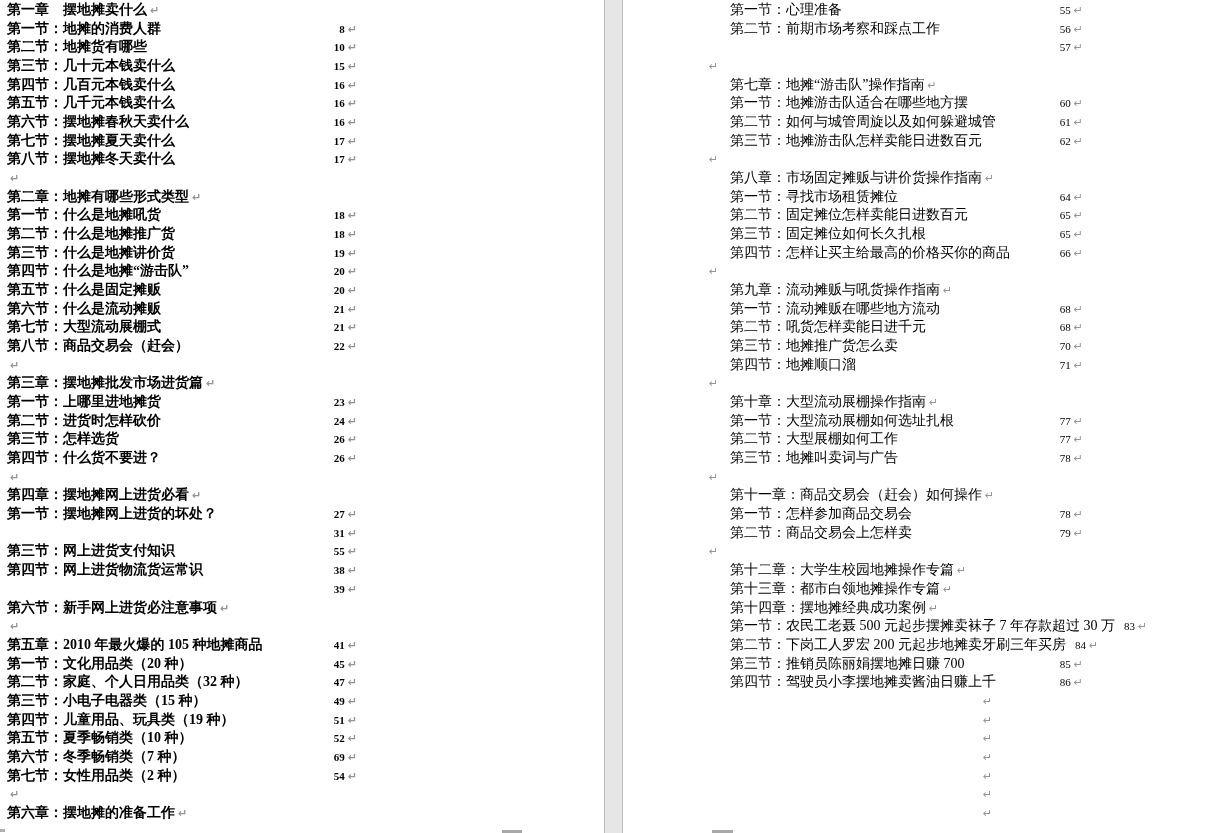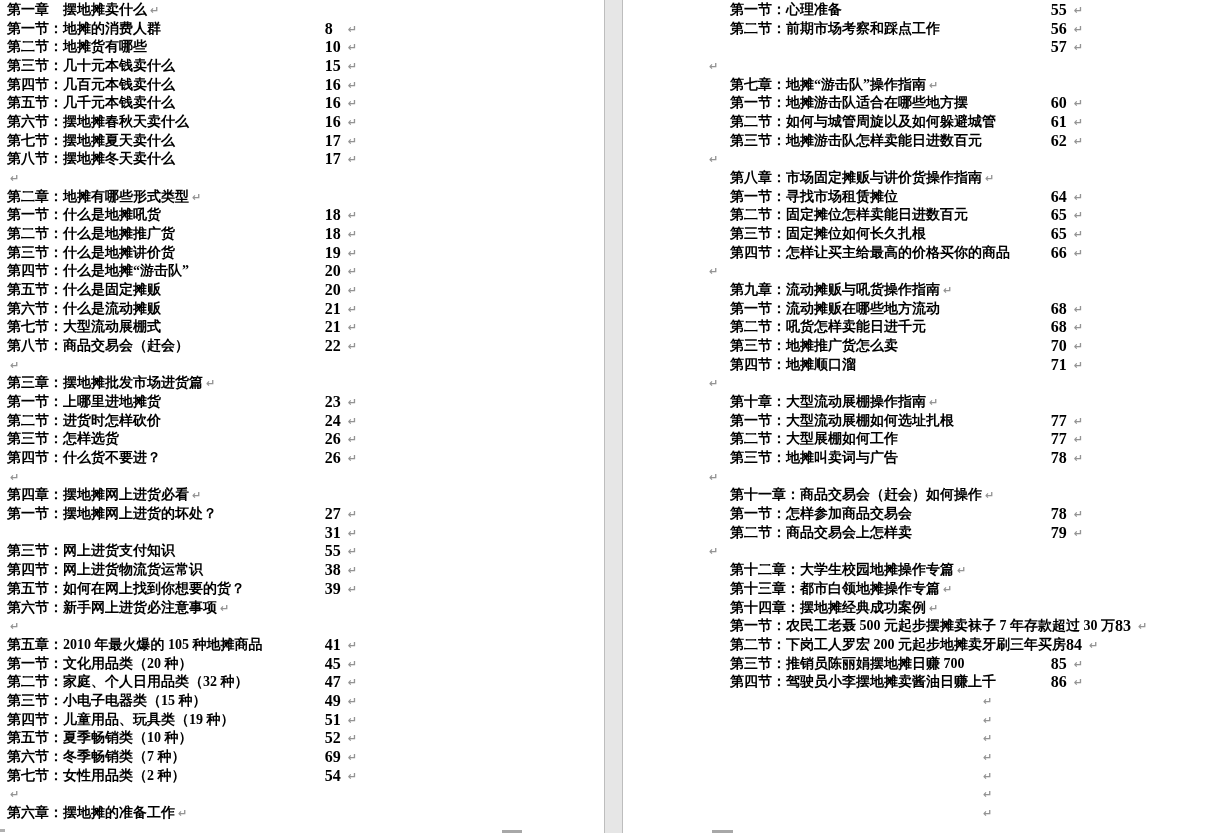--- a/index.html
+++ b/index.html
@@ -7,28 +7,28 @@
     width:1217px;height:833px;overflow:hidden;position:relative;
     background:#e6e6e6;
     font-family:"Liberation Serif","DejaVu Serif",serif;
   }
   .page{position:absolute;top:0;height:833px;background:#ffffff;}
   .page-left{left:0;width:605px;border-right:1px solid #bdbdbd;box-sizing:border-box;}
   .page-gap{position:absolute;top:0;left:605px;width:18px;height:833px;background:#e6e6e6;border-right:1px solid #bdbdbd;box-sizing:border-box;}
   .page-right{left:623px;width:594px;}
   .content{position:absolute;top:1px;}
   #page1{left:7px;width:350px;font-weight:bold;}
-  #page2{left:107px;width:353px;font-weight:bold;}
+  #page2{left:107px;width:353px;}
   .row{
     height:18.68px;display:flex;align-items:center;white-space:nowrap;
     font-size:14px;color:#000000;line-height:18.68px;
   }
   .row .t{flex:0 0 auto;}
   .row .sp{flex:1 1 auto;}
-  .row .n{flex:0 0 auto;text-align:left;min-width:20px;font-size:16px;}
+  .row .n{flex:0 0 auto;text-align:right;min-width:20px;font-size:11px;}
   .row .mark{
     flex:0 0 auto;color:#949494;font-family:"DejaVu Sans",sans-serif;
     font-size:11px;margin-left:3px;transform:translateY(1px);
   }
   #page2 .row.blank{margin-left:-24px;}
   #page2 .row.deep{margin-left:250px;}
   .artifact{position:absolute;background:#a8a8a8;}
   #artifact-left{left:0;top:829px;width:5px;height:3px;background:#b0b0b0;}
   #artifact-mid1{left:502px;top:830px;width:20px;height:3px;}
   #artifact-mid2{left:712px;top:830px;width:21px;height:3px;}
@@ -200,21 +200,20 @@
         <span class="n">55</span>
         <span class="mark">↵</span>
       </div>
       <div class="row">
         <span class="t">第四节：网上进货物流货运常识</span>
         <span class="sp"></span>
         <span class="n">38</span>
         <span class="mark">↵</span>
       </div>
       <div class="row">
-        <span class="t">第五节：如何在网上找到你想要的货？</span>
         <span class="sp"></span>
         <span class="n">39</span>
         <span class="mark">↵</span>
       </div>
       <div class="row nonum">
         <span class="t">第六节：新手网上进货必注意事项</span>
         <span class="mark">↵</span>
       </div>
       <div class="row blank nonum">
         <span class="mark">↵</span>

